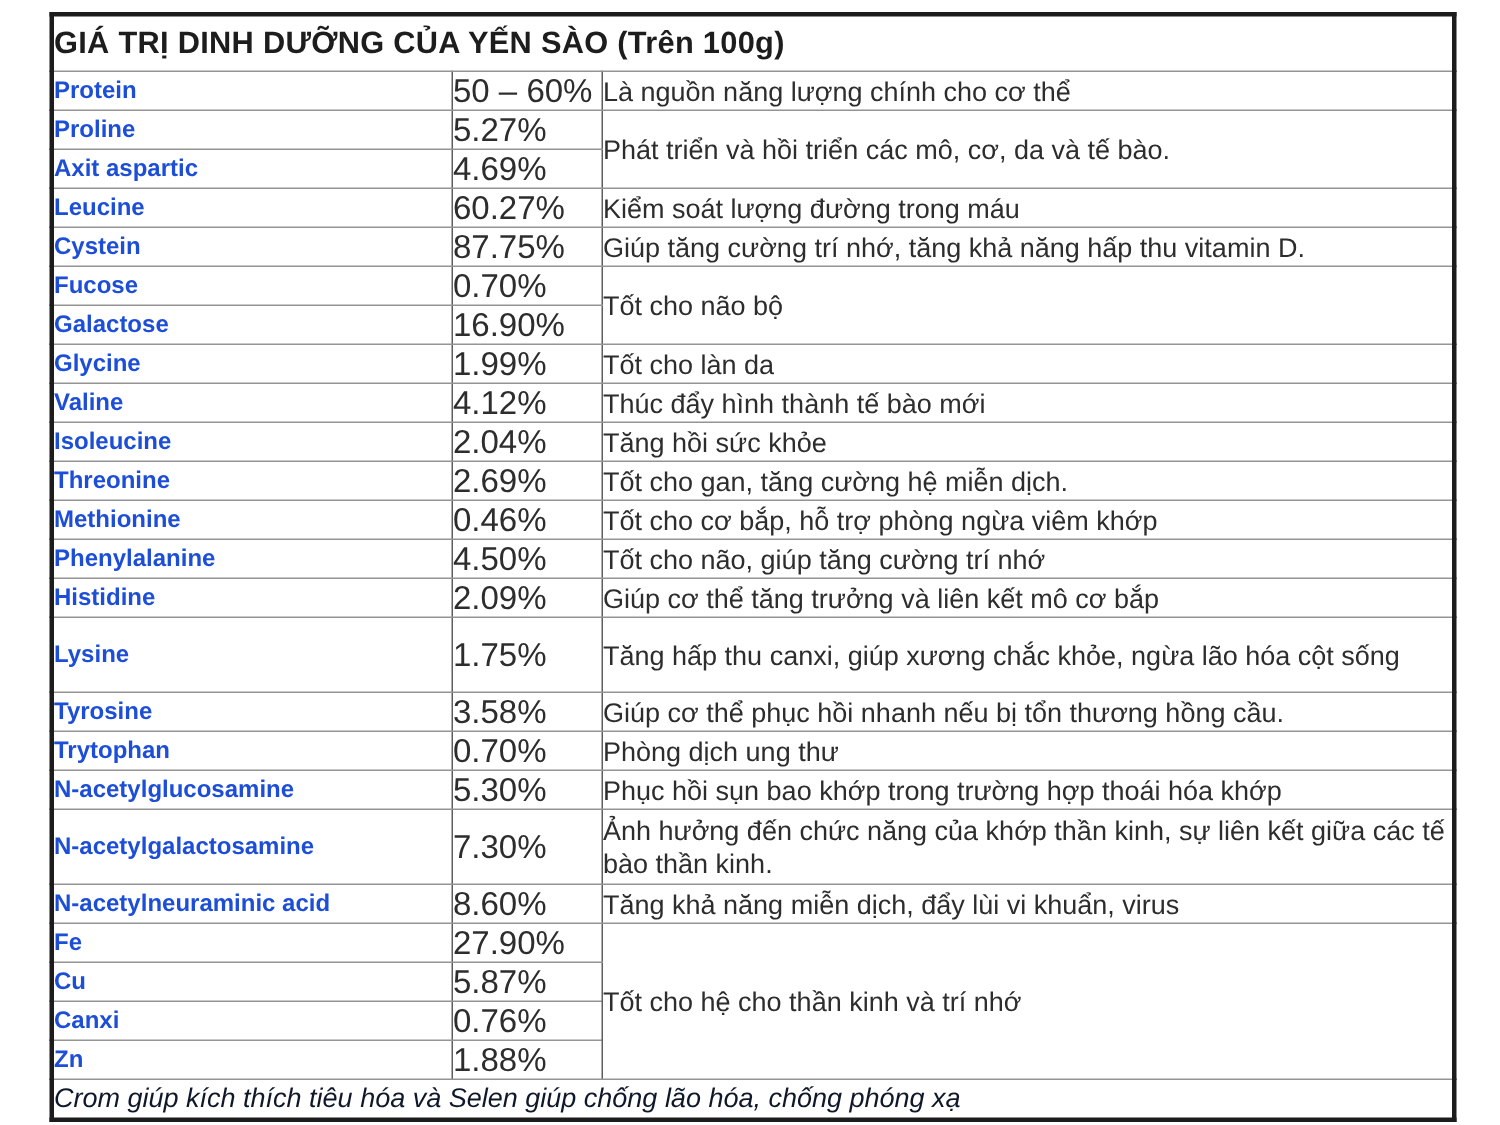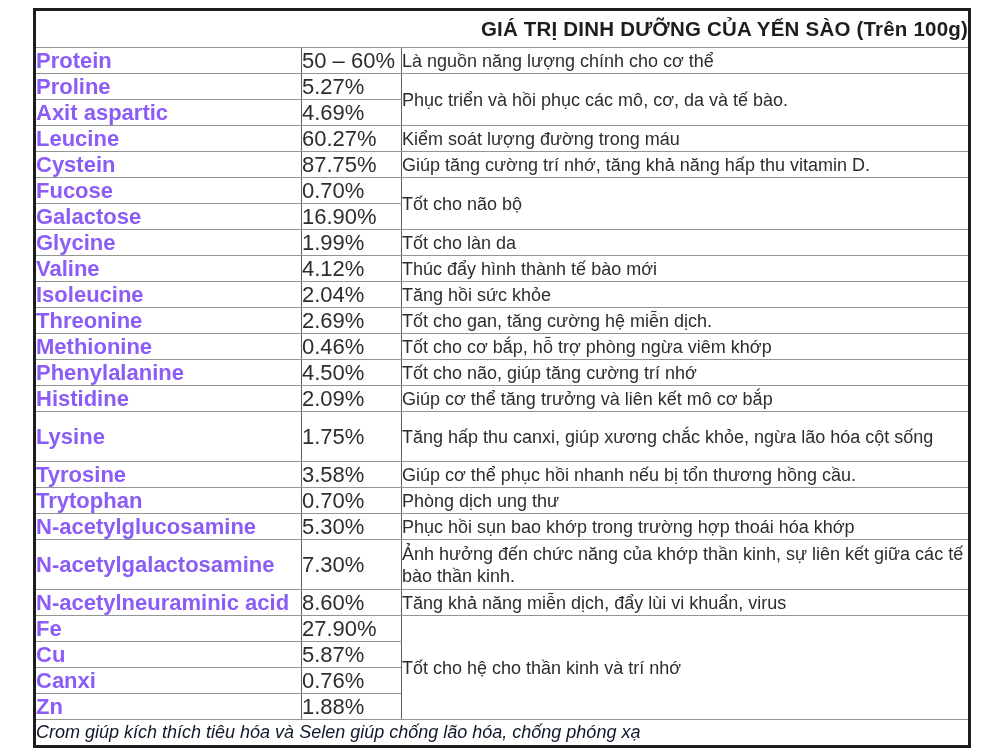--- a/index.html
+++ b/index.html
@@ -36,30 +36,30 @@
     border-right: 1px solid #5e5e5e;
     vertical-align: middle;
     overflow: hidden;
     padding: 0;
   }
   th.title-cell {
     height: 36px;
     font-size: 20.5px;
     font-weight: 700;
     color: #1d1d1d;
-    text-align: right;
+    text-align: left;
     border-bottom: 2px solid #3a3a3a;
     letter-spacing: 0.2px;
   }
   tr.row-single { height: 26px; }
   tr.row-tall   { height: 50px; }
   td.nutrient-cell {
     font-weight: 700;
-    font-size: 22px;
-    color: #8b5cf6;
+    font-size: 16px;
+    color: #1d4ed8;
     padding: 0 2px 0 3px;
     line-height: 21px;
   }
   td.amount-cell {
     font-size: 22px;
     color: #2d2d2d;
     padding: 0 2px 0 3px;
     line-height: 21px;
   }
   td.benefit-cell {
@@ -96,21 +96,21 @@
     <tbody id="rows-body">
 
     <tr class="row-single">
           <td class="nutrient-cell">Protein</td>
           <td class="amount-cell">50 – 60%</td>
           <td class="benefit-cell">Là nguồn năng lượng chính cho cơ thể</td>
         </tr>
         <tr class="row-single">
           <td class="nutrient-cell">Proline</td>
           <td class="amount-cell">5.27%</td>
-          <td class="benefit-cell" rowspan="2">Phục triển và hồi phục các mô, cơ, da và tế bào.</td>
+          <td class="benefit-cell" rowspan="2">Phát triển và hồi triển các mô, cơ, da và tế bào.</td>
         </tr>
         <tr class="row-single">
           <td class="nutrient-cell">Axit aspartic</td>
           <td class="amount-cell">4.69%</td>
         </tr>
         <tr class="row-single">
           <td class="nutrient-cell">Leucine</td>
           <td class="amount-cell">60.27%</td>
           <td class="benefit-cell">Kiểm soát lượng đường trong máu</td>
         </tr>

